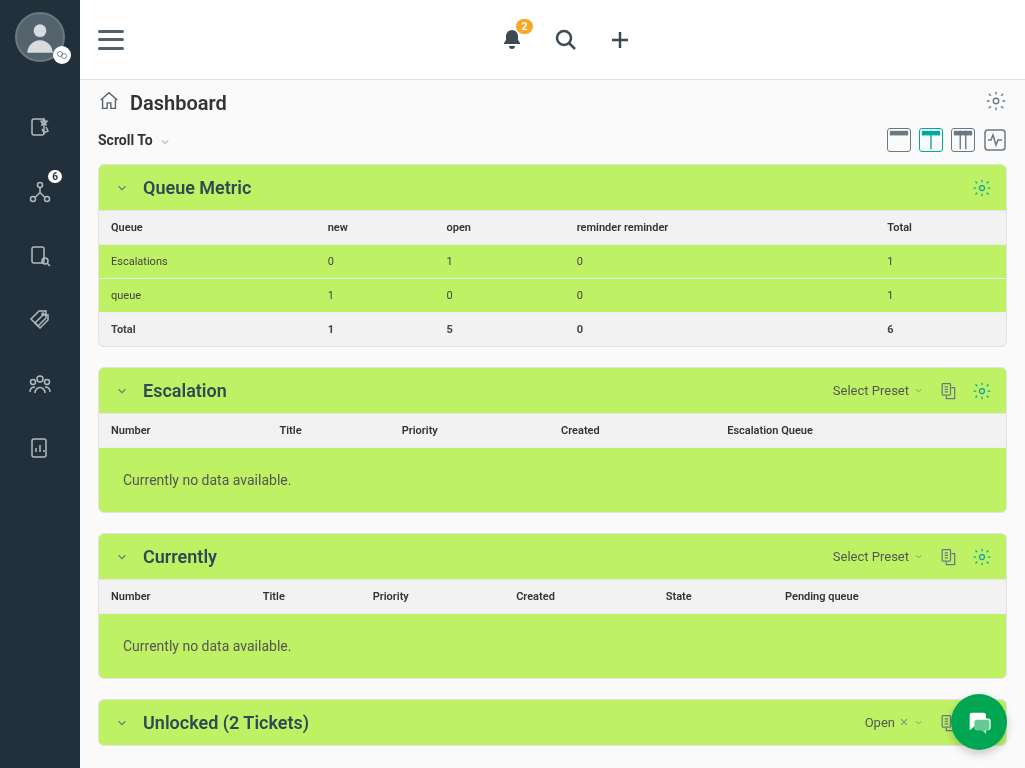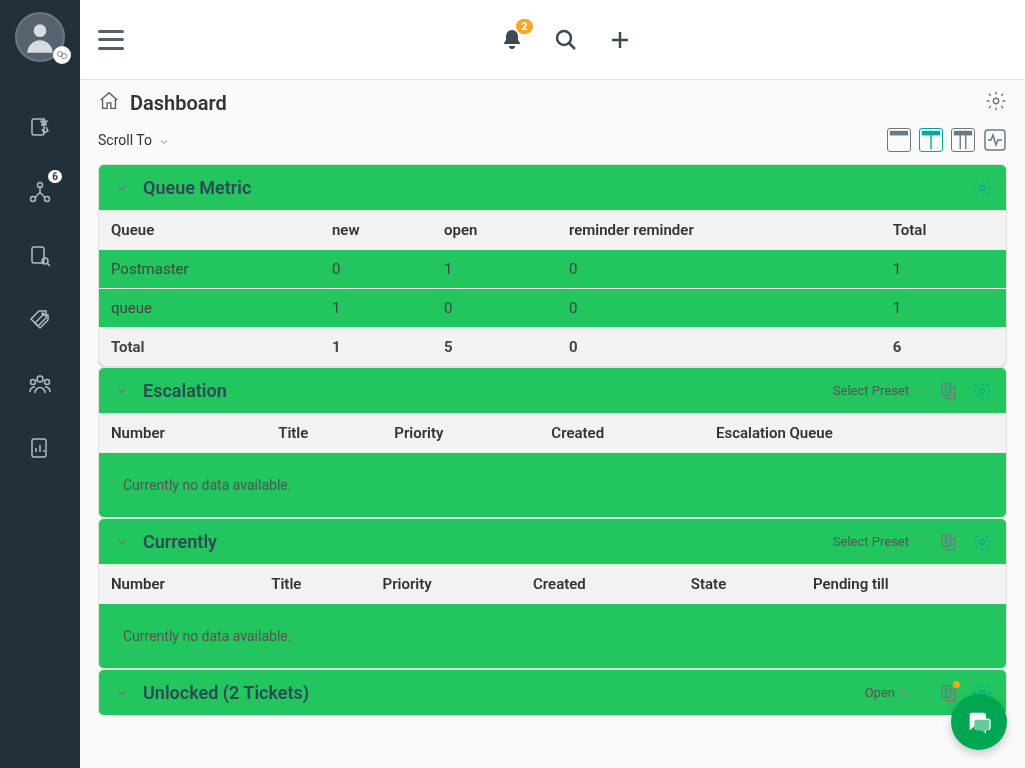--- a/index.html
+++ b/index.html
@@ -33,46 +33,46 @@
 .logo svg { width: 36px; height: 36px; }
 
 
 .page-header { padding: 10px 18px 6px; background: #fafafa; display: flex; align-items: center; justify-content: space-between; }
 .page-title-wrap { display: flex; align-items: center; gap: 10px; }
 .page-title-wrap svg { width: 22px; height: 22px; stroke: #52616b; fill: none; stroke-width: 1.5; }
 .page-title { font-size: 20px; font-weight: 600; color: #333; }
 .header-gear svg { width: 22px; height: 22px; stroke: #6a7882; fill: none; stroke-width: 1.5; }
 
 .subheader { padding: 6px 18px 12px; display: flex; align-items: center; justify-content: space-between; }
-.scroll-to { display: flex; align-items: flex-end; gap: 6px; font-size: 14px; font-weight: 400; color: #333; cursor: pointer; }
+.scroll-to { display: flex; align-items: flex-end; gap: 6px; font-size: 14px; font-weight: 700; color: #333; cursor: pointer; }
 .scroll-to svg { width: 12px; height: 12px; stroke: #888; fill: none; stroke-width: 2; }
 .layout-icons { display: flex; gap: 8px; }
 .layout-icon { width: 24px; height: 24px; border: 1.5px solid #6a7882; border-radius: 3px; cursor: pointer; display: flex; align-items: center; justify-content: center; }
 .layout-icon.active { border-color: #00a99d; }
 .layout-icon svg { width: 24px; height: 24px; }
 .layout-icon.no-border { border: none; }
 
 
 .content { flex: 1; overflow-y: auto; padding: 0 18px 20px; }
-.widget { background: #22c55e; border: 1px solid #e3e3e3; border-radius: 6px; overflow: hidden; }
+.widget { background: #bef264; border: 1px solid #e3e3e3; border-radius: 6px; margin-bottom: 20px; overflow: hidden; }
 .widget-header { display: flex; align-items: center; padding: 12px 14px; gap: 12px; }
 .widget-header .chev { width: 18px; height: 18px; display: flex; align-items: center; justify-content: center; cursor: pointer; }
 .widget-header .chev svg { width: 14px; height: 14px; stroke: #6a7882; fill: none; stroke-width: 2; }
 .widget-title { font-size: 18px; font-weight: 600; color: #2d4b54; flex: 1; }
 .widget-actions { display: flex; align-items: center; gap: 14px; }
-.preset { display: flex; align-items: flex-start; gap: 4px; font-size: 13px; color: #555; cursor: pointer; }
+.preset { display: flex; align-items: center; gap: 4px; font-size: 13px; color: #555; cursor: pointer; }
 .preset svg { width: 11px; height: 11px; stroke: #888; fill: none; stroke-width: 2; }
 .preset .x-icon svg { width: 10px; height: 10px; stroke: #888; stroke-width: 2.5; }
 .act-icon { width: 20px; height: 20px; display: flex; align-items: center; justify-content: center; cursor: pointer; position: relative; }
 .act-icon svg { width: 20px; height: 20px; stroke: #6a7882; fill: none; stroke-width: 1.5; }
 .act-icon.gear svg { stroke: #00a99d; }
 .act-icon .dot { position: absolute; top: -2px; right: -2px; width: 7px; height: 7px; background: #f6a723; border-radius: 50%; }
 
 
-table { width: 100%; border-collapse: collapse; font-size: 15px; }
+table { width: 100%; border-collapse: collapse; font-size: 11px; }
 thead th { text-align: left; font-weight: 600; color: #333; background: #f2f2f2; padding: 10px 12px; border-top: 1px solid #e3e3e3; }
 tbody td { padding: 10px 12px; border-top: 1px solid #eee; color: #444; }
 tbody tr.total-row td { background: #f2f2f2; font-weight: 700; }
 .no-data { text-align: left; padding: 24px; color: #555; font-size: 14px; border-top: 1px solid #eee; }
 
 
 .fab { position: absolute; bottom: 18px; right: 18px; width: 56px; height: 56px; border-radius: 50%; background: #00a651; display: flex; align-items: center; justify-content: center; cursor: pointer; box-shadow: 0 4px 10px rgba(0,0,0,0.2); }
 .fab svg { width: 28px; height: 28px; fill: #fff; }
 
 
@@ -250,21 +250,21 @@
               <tr>
             <th>Queue</th>
             <th>new</th>
             <th>open</th>
             <th>reminder reminder</th>
             <th>Total</th>
           </tr>
             </thead>
           <tbody>
             <tr>
-              <td>Postmaster</td>
+              <td>Escalations</td>
               <td>0</td>
               <td>1</td>
               <td>0</td>
               <td>1</td>
             </tr>
             <tr>
               <td>queue</td>
               <td>1</td>
               <td>0</td>
               <td>0</td>
@@ -354,21 +354,21 @@
           </div>
         </div>
         <table>
           <thead>
               <tr>
             <th>Number</th>
             <th>Title</th>
             <th>Priority</th>
             <th>Created</th>
             <th>State</th>
-            <th>Pending till</th>
+            <th>Pending queue</th>
           </tr>
             </thead>
         </table>
         <div class="no-data">Currently no data available.</div>
       </div>
 
       <div class="widget">
         <div class="widget-header">
           <span class="chev">
               <svg viewBox="0 0 24 24">

